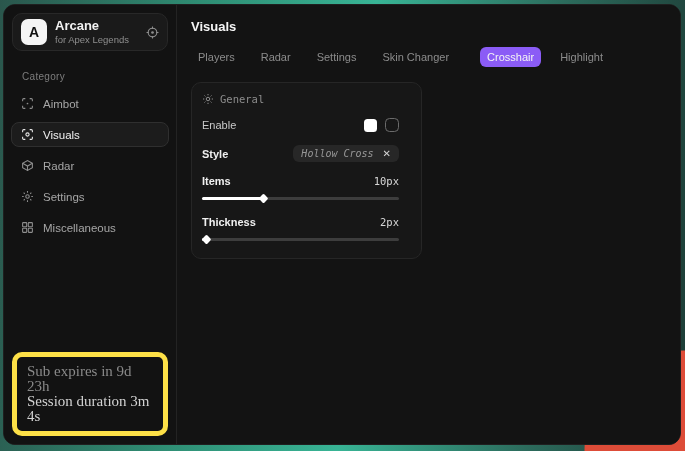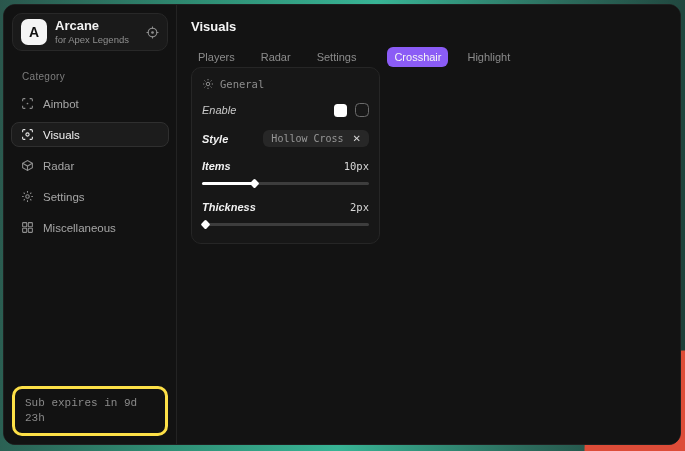--- a/index.html
+++ b/index.html
@@ -34,50 +34,50 @@
   .nav-item {
     display:flex; align-items:center; gap:9px; height:25px; margin:3px 7px;
     padding:0 9px; border-radius:8px; border:1px solid transparent;
     color:#a6a6a6; font-size:11.5px; cursor:pointer;
   }
   .nav-item .nicon { display:flex; color:#8e8e8e; }
   .nav-item.selected { background:#1c1c1c; border-color:#2f2f2f; color:#f0f0f0; }
   .nav-item.selected .nicon { color:#e8e8e8; }
   .sidebar-spacer { flex:1; }
   .footer-card {
-    margin:8px; padding:7px 10px; border-radius:10px; border:3px solid #fde047;
-    font-family:Liberation Mono, monospace; font-size:11px; line-height:15px;
+    margin:8px; padding:7px 10px; border-radius:10px; border:5px solid #fde047;
+    font-family:Liberation Serif, serif; font-size:15px; line-height:15px;
   }
   .footer-line1 { color:#8a8a8a; }
   .footer-line2 { color:#d2d2d2; }
   
   .main { flex:1; padding:14px 14px; background:#131313; }
   .page-title { color:#f5f5f5; font-size:13px; font-weight:bold; }
   .tabs { display:flex; gap:12px; margin-top:13px; }
   .tab {
     color:#8c8c8c; font-size:11px; padding:4px 7px; border-radius:6px; cursor:pointer; white-space:nowrap;
   }
   .tab.selected { background:#8b5cf6; color:#f5f5f5;margin-left:12px; }
   .panel {
-    width:189px; background:#171717; border:1px solid #262626;
-    border-radius:10px; padding:10px 10px 14px 10px;
+    margin-top:15px; width:231px; background:#171717; border:1px solid #262626;
+    border-radius:10px; padding:10px 22px 14px 10px;
   }
   .panel-head { display:flex; align-items:center; gap:6px; color:#8d8d8d; }
   .panel-head .ptitle { font-family:"DejaVu Sans Mono", monospace; font-size:10.5px; }
   .row { display:flex; align-items:center; justify-content:space-between; margin-top:13px; }
-  .row-label { color:#c9c9c9; font-size:11px;font-style:italic; }
+  .row-label { color:#c9c9c9; font-size:11px; }
   .row-label.strong { color:#f0f0f0; font-weight:bold; }
   .enable-controls { display:flex; align-items:center; gap:8px; }
   .swatch { width:13px; height:13px; border-radius:3.5px; background:#ffffff; cursor:pointer; }
   .checkbox { width:14px; height:14px; border-radius:4.5px; border:1.5px solid #6b6b6b; background:transparent; cursor:pointer; }
   .select-pill {
     display:flex; align-items:center; gap:9px; background:#272727; border-radius:6px;
     padding:3px 8px; cursor:pointer;
   }
-  .select-pill .sel-text { color:#979797; font-size:10px; font-family:"DejaVu Sans Mono", monospace; }
+  .select-pill .sel-text { color:#979797; font-size:10px; font-family:"DejaVu Sans Mono", monospace;font-style:italic; }
   .select-pill .x { color:#d4d4d4; font-size:10px; line-height:1; }
   .value { color:#d8d8d8; font-size:10.5px; font-family:"DejaVu Sans Mono", monospace; }
   .slider { position:relative; height:9px; margin-top:7px; cursor:pointer; }
   .slider .track { position:absolute; left:0; right:0; top:3px; height:2.5px; border-radius:2px; background:#3d3d3d; }
   .slider .fill { position:absolute; left:0; top:3px; height:2.5px; border-radius:2px; background:#ffffff; }
   .slider .thumb {
     position:absolute; top:1px; width:7px; height:7px; background:#ffffff;
     transform:translateX(-3px) rotate(45deg); border-radius:1.5px;
   }
 </style>
@@ -158,32 +158,34 @@
         </span>
         <span>Miscellaneous</span>
       </div>
 
     </div>
 
     <div class="sidebar-spacer"></div>
 
     <div class="footer-card">
       <div class="footer-line1">Sub expires in 9d 23h</div>
+      <div class="footer-line2">Session duration 3m 4s</div>
     </div>
 
   </div>
 
   <div class="main">
 
     <div class="page-title">Visuals</div>
 
     <div class="tabs">
       <div class="tab">Players</div>
       <div class="tab">Radar</div>
       <div class="tab">Settings</div>
+      <div class="tab">Skin Changer</div>
       <div class="tab selected">Crosshair</div>
       <div class="tab">Highlight</div>
     </div>
 
     <div class="panel">
 
       <div class="panel-head">
         <span style="display:flex;">
           <svg width="12" height="12" viewBox="0 0 24 24" fill="none" stroke="currentColor" stroke-width="2">
             <circle cx="12" cy="12" r="3.5"></circle>

